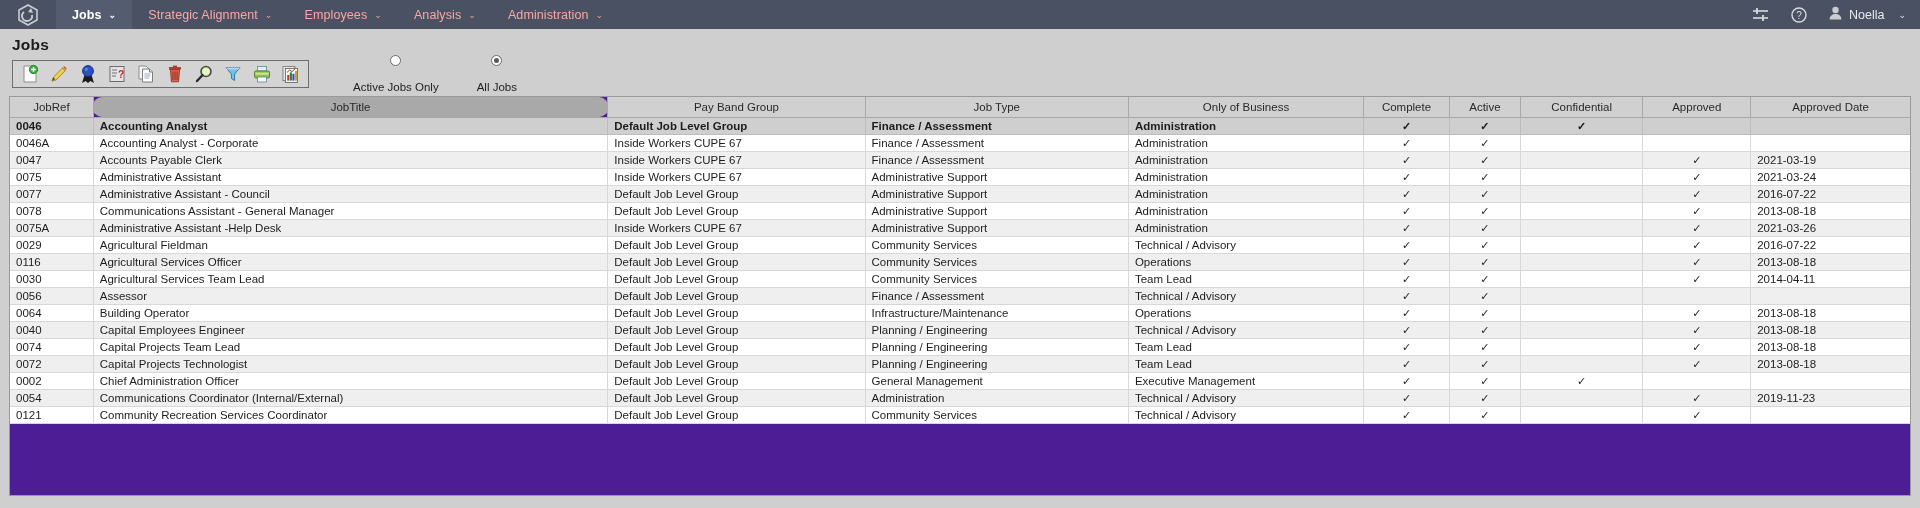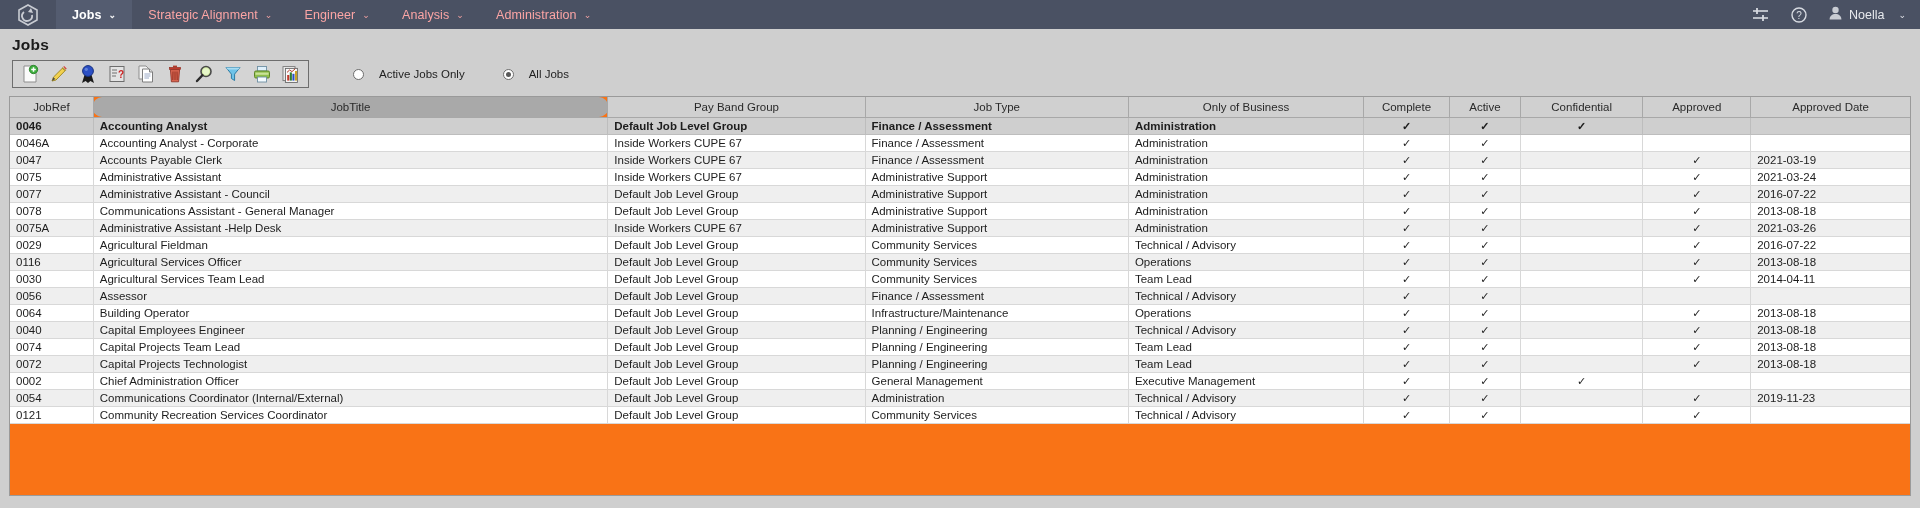--- a/index.html
+++ b/index.html
@@ -77,40 +77,40 @@
     gap: 1px;
   }
   .tb-btn {
     width: 28px; height: 24px;
     display: flex; align-items: center; justify-content: center;
     cursor: pointer;
   }
   .tb-btn svg { display: block; }
 
   .radios { display: flex; align-items: center; margin-left: 44px; gap: 38px; }
-  .radio-wrap { display: flex; align-items: center; gap: 15px; cursor: pointer; }
+  .radio-wrap { display: flex; align-items: center; gap: 15px; cursor: pointer; flex-direction: column; }
   .radio {
     width: 11px; height: 11px; border-radius: 50%;
     border: 1px solid #6d6d6d;
     background: #ffffff;
     position: relative;
   }
   .radio.on::after {
     content: "";
     position: absolute; left: 2px; top: 2px;
     width: 5px; height: 5px; border-radius: 50%;
     background: #5a5a5a;
   }
   .radio-label { font-size: 11.5px; color: #1e1e1e; }
 
   
   .grid-wrap {
     margin: 6px 9px 0 9px;
     border: 1px solid #9a9a9a;
-    background: #f97316;
+    background: #4c1d95;
     height: 400px;
     overflow: hidden;
   }
   table.grid {
     border-collapse: collapse;
     width: 100%;
     table-layout: fixed;
     font-size: 11.5px;
     color: #1d1d1d;
   }
@@ -182,21 +182,21 @@
 
   <div class="nav-item active">
     <span>Jobs</span>
     <span class="nav-caret">⌄</span>
   </div>
   <div class="nav-item">
     <span>Strategic Alignment</span>
     <span class="nav-caret">⌄</span>
   </div>
   <div class="nav-item">
-    <span>Engineer</span>
+    <span>Employees</span>
     <span class="nav-caret">⌄</span>
   </div>
   <div class="nav-item">
     <span>Analysis</span>
     <span class="nav-caret">⌄</span>
   </div>
   <div class="nav-item">
     <span>Administration</span>
     <span class="nav-caret">⌄</span>
   </div>

